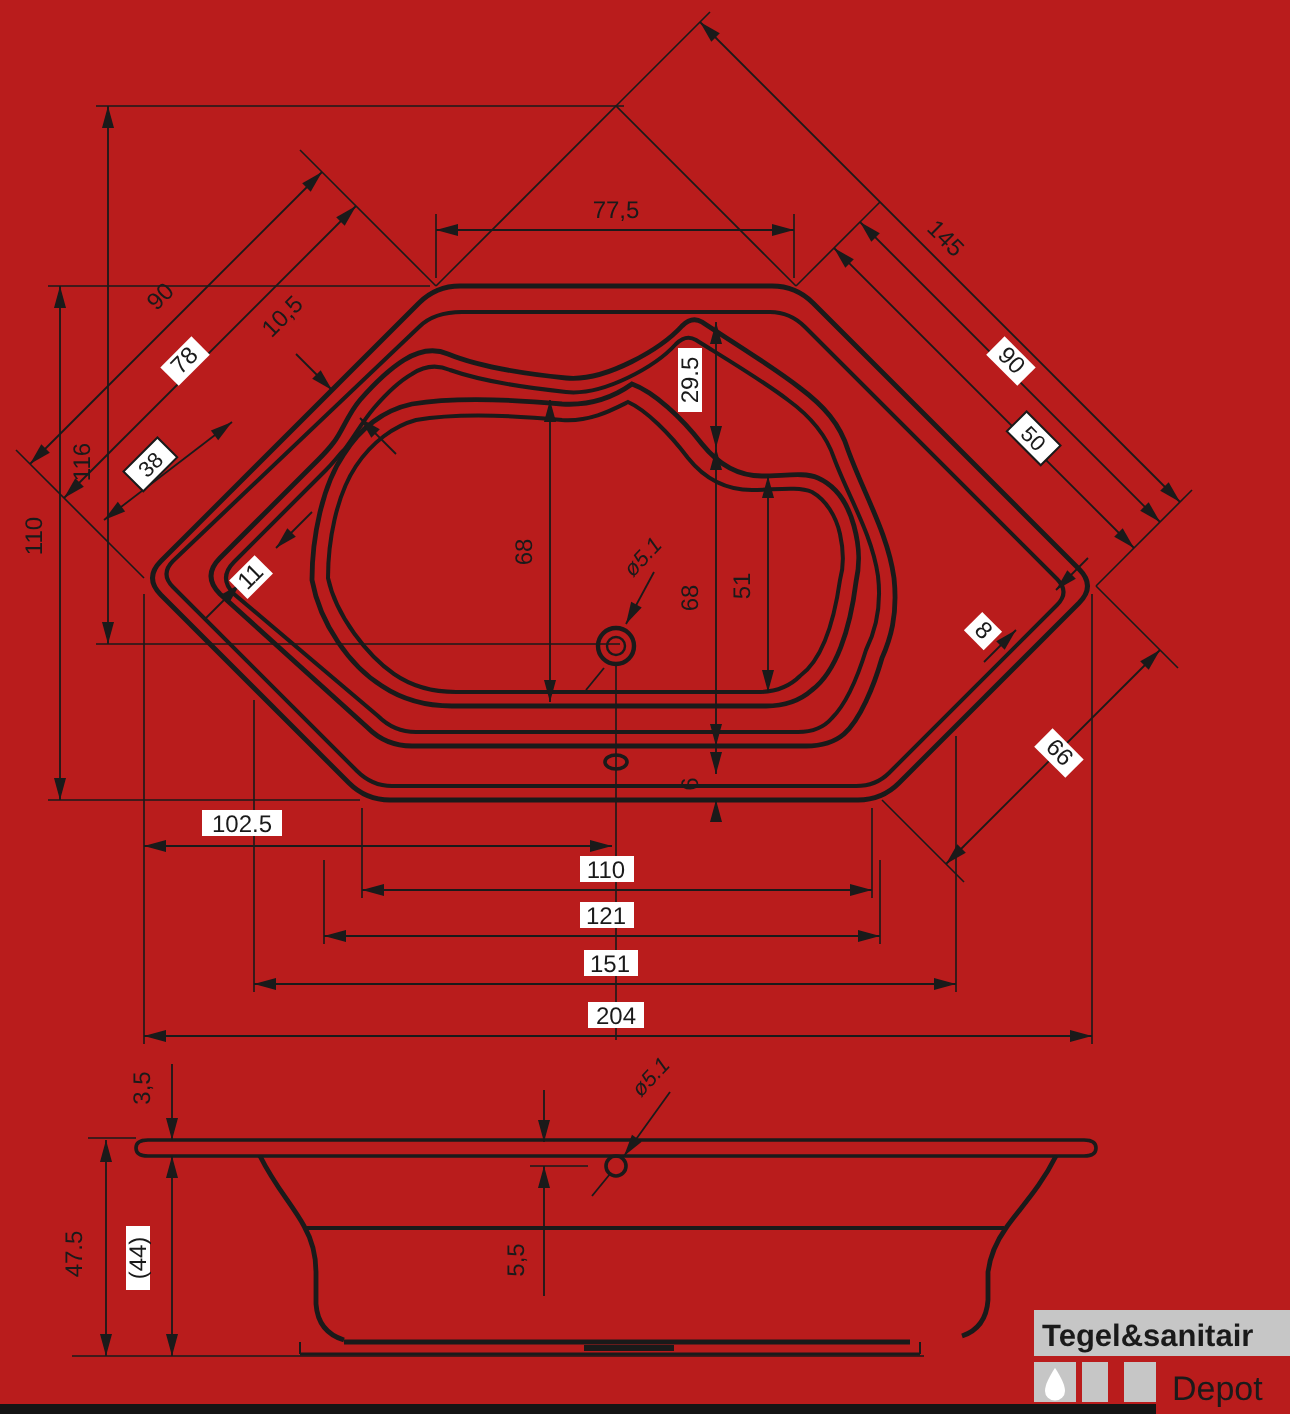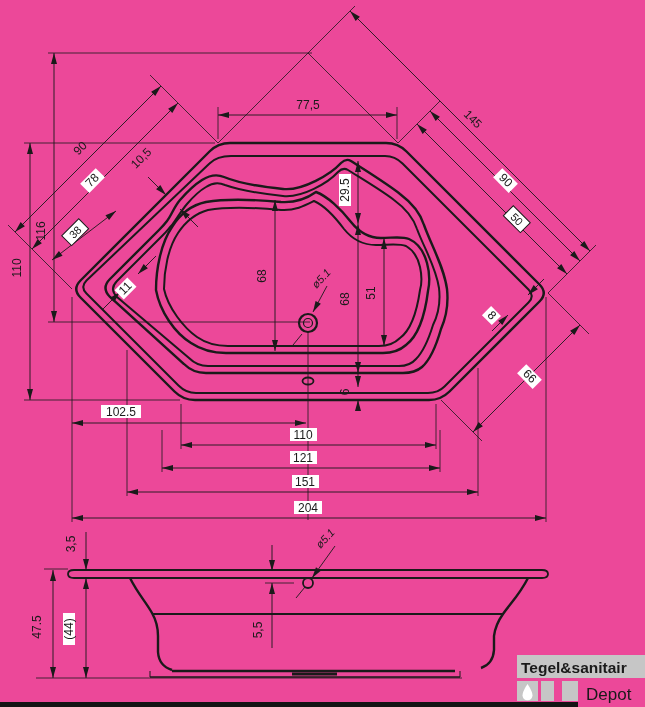--- a/index.html
+++ b/index.html
@@ -1,16 +1,16 @@
 <!DOCTYPE html>
 <html><head>
 <meta charset="utf-8">
 <style>
   html,body{margin:0;padding:0;background:#fff;}
-  #stage{position:relative;width:645px;height:707px;background:#ec4899;overflow:hidden;}
+  #stage{position:relative;width:645px;height:707px;background:#b91c1c;overflow:hidden;}
   svg{position:absolute;left:0;top:0;}
   svg text{font-family:"Liberation Sans","DejaVu Sans",sans-serif;fill:#1a1a1a;}
   .ln{stroke:#1a1a1a;fill:none;}
   .o{stroke-width:2.4;}   
   .m{stroke-width:2;}     
   .d{stroke-width:0.9;}   
   .e{stroke-width:0.8;}   
   .t12{font-size:12px;}
   .t11{font-size:11px;}
   .wbg{fill:#fff;stroke:none;}

